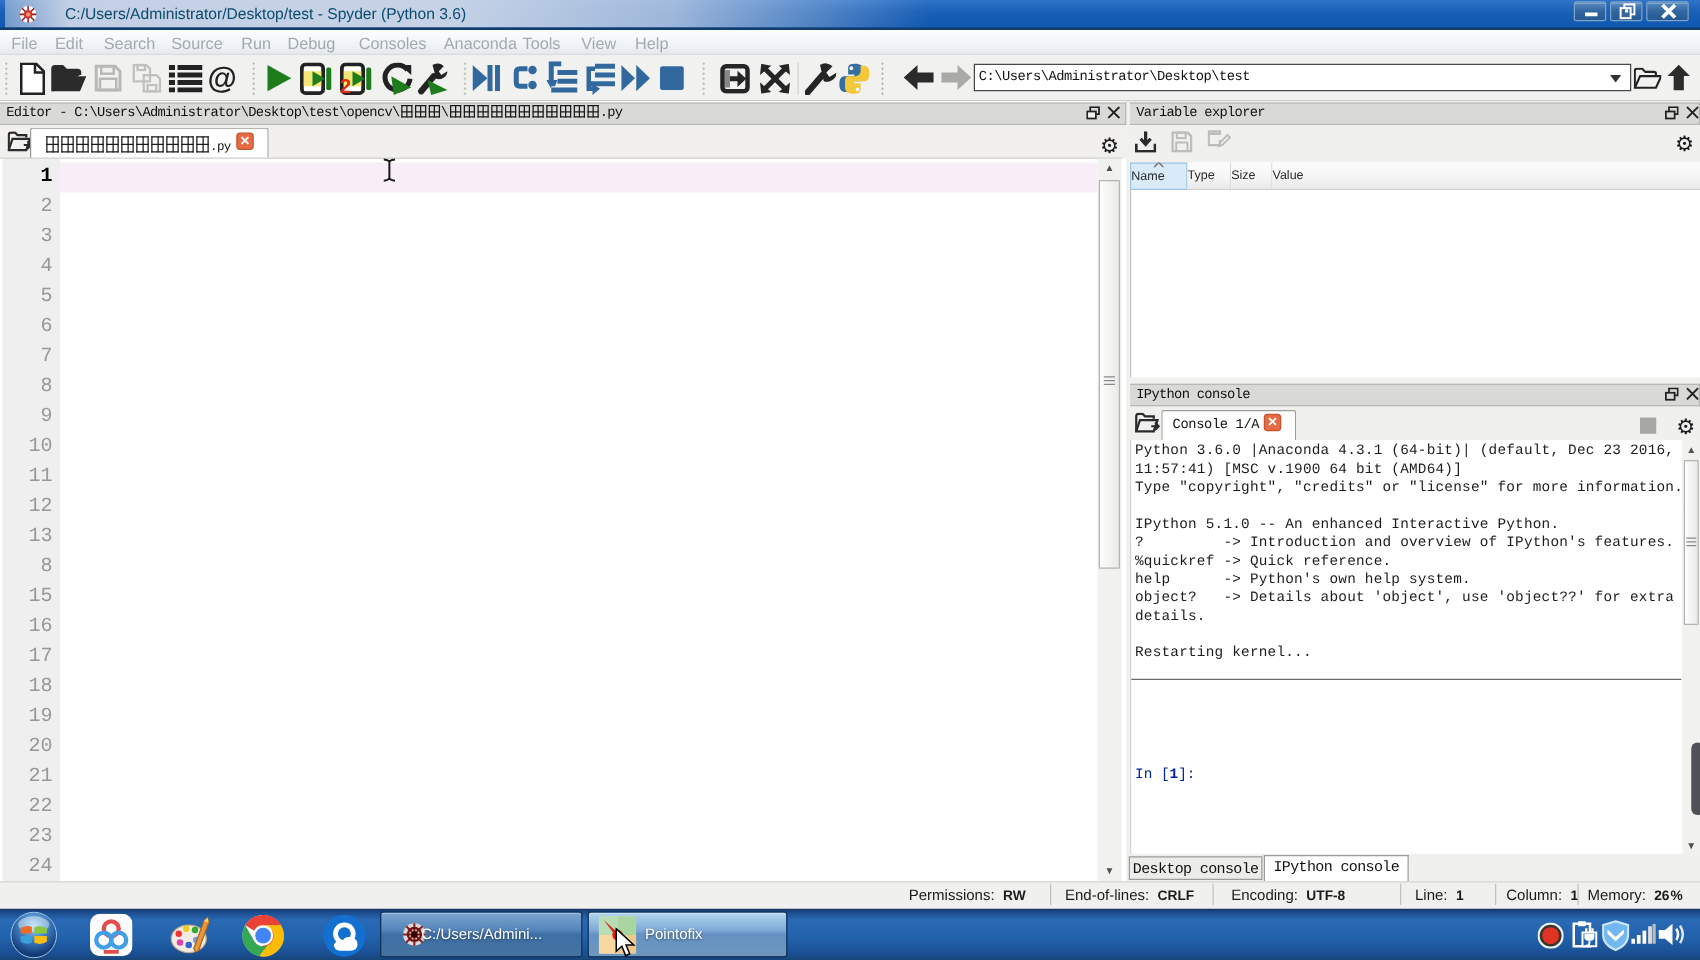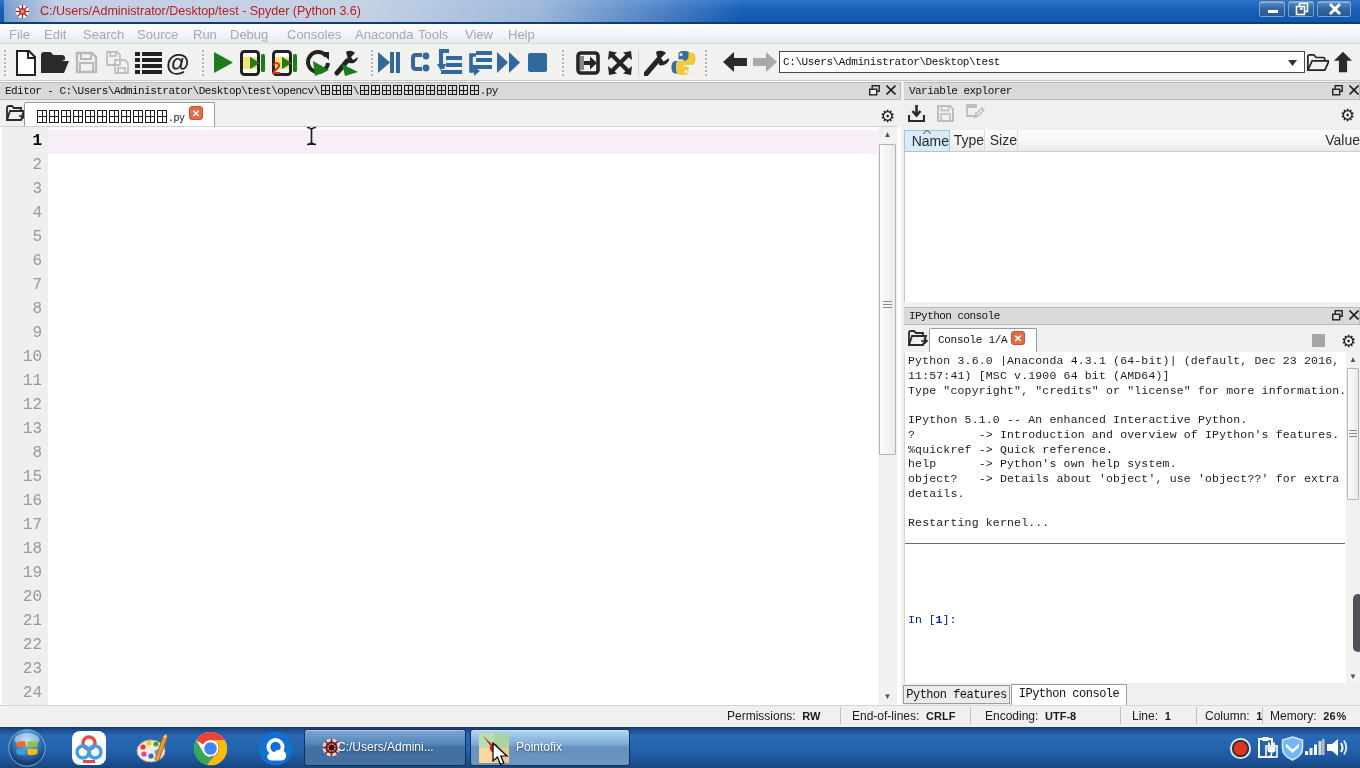--- a/index.html
+++ b/index.html
@@ -1,21 +1,21 @@
 <!DOCTYPE html>
 <html><head><meta charset="utf-8">
 <style>
 *{margin:0;padding:0;box-sizing:border-box}
 html,body{width:1360px;height:768px;overflow:hidden;font-family:"Liberation Sans",sans-serif;position:relative;background:#f0f0ee}
 .abs{position:absolute}
 
 #titlebar{left:0;top:0;width:1360px;height:24px;background:linear-gradient(180deg,#2e73c8 0%,#1a60b6 40%,#0d55ae 100%);}
 #titleglow{left:4px;top:0;width:740px;height:22px;background:linear-gradient(90deg,rgba(178,196,222,.6) 0,rgba(200,211,230,.97) 7%,rgba(203,214,232,.97) 48%,rgba(192,206,228,.8) 72%,rgba(160,188,220,0) 100%);}
 #titlebar .bline{position:absolute;left:0;top:22px;width:1360px;height:2px;background:#123c6e}
-#titletext{left:40px;top:4px;font-size:12.5px;color:#b91c1c}
+#titletext{left:52px;top:4px;font-size:12.5px;color:#0c4a6e}
 .winbtn{top:1px;height:16px;border:1px solid #7da2c8;border-radius:2px;background:linear-gradient(180deg,#5b8cc2 0%,#31669f 50%,#275a94 100%);box-shadow:inset 0 1px 0 rgba(255,255,255,.35);color:#fff;text-align:center;font-size:11px;line-height:15px;font-weight:bold}
 
 #menubar{left:0;top:24px;width:1360px;height:20px;background:linear-gradient(180deg,#fcfdfe 0%,#f2f5f8 55%,#e4e9ef 100%);border-bottom:1px solid #d8dce1}
 .menu{position:absolute;top:27px;font-size:13px;color:#a3a9b1}
 
 #toolbar{left:0;top:45px;width:1360px;height:36px;background:#f1f1ef;border-bottom:1px solid #c9c9c7}
 .tsep{position:absolute;top:4px;width:2px;height:28px;background-image:radial-gradient(circle,#b5b5b3 35%,transparent 40%);background-size:2px 4px;background-repeat:repeat-y}
 .ticon{position:absolute}
 
 .ptitle{height:18px;background:#d9d9d7;border:1px solid #b9b9b7;border-left:none;font-family:"Liberation Mono",monospace;font-size:11px;color:#111;line-height:17px;padding-left:5px;letter-spacing:-0.55px}
@@ -29,21 +29,21 @@
 .lnum{position:absolute;right:4px;font-family:"Liberation Mono",monospace;font-size:16px;color:#989898;width:40px;text-align:right}
 #lnhl{left:48px;top:130px;width:830px;height:24px;background:#f7eef7}
 
 .sbar{background:#f1f1ef}
 .sthumb{position:absolute;background:linear-gradient(90deg,#fdfdfd,#eaeae8);border:1px solid #b4b4b2;border-radius:1px}
 .sgrip{position:absolute;left:4px;width:9px;height:1px;background:#8a8a8a}
 .sarrow{position:absolute;width:100%;text-align:center;font-size:8px;color:#505050}
 
 #vepanel{left:904px;top:81px;width:456px;height:221px;background:#f0f0ee}
 #vetable{position:absolute;left:904px;top:130px;width:456px;height:172px;background:#fff;border-left:1px solid #c5c5c3}
-.hdrcell{position:absolute;top:130px;height:22px;background:linear-gradient(180deg,#fdfdfd 0%,#f4f4f4 60%,#e9e9e9 100%);border-right:1px solid #d9d9d7;border-bottom:1px solid #cfcfcd;font-size:14px;color:#2b2b2b;text-align:right;line-height:21px}
+.hdrcell{position:absolute;top:130px;height:22px;background:linear-gradient(180deg,#fdfdfd 0%,#f4f4f4 60%,#e9e9e9 100%);border-right:1px solid #d9d9d7;border-bottom:1px solid #cfcfcd;font-size:10px;color:#2b2b2b;text-align:left;line-height:21px}
 #ippanel{left:904px;top:307px;width:456px;height:398px;background:#f0f0ee}
 #ipbody{position:absolute;left:904px;top:352px;width:442px;height:331px;background:#fff;border-left:1px solid #d5d5d3}
 #iptext{position:absolute;left:908px;top:354px;font-family:"Liberation Mono",monospace;font-size:11.5px;letter-spacing:0.17px;line-height:14.75px;color:#1c1c1c;white-space:pre}
 .btab{position:absolute;font-family:"Liberation Mono",monospace;font-size:12px;letter-spacing:-0.5px;text-align:center;border:1px solid #9c9c9a}
 
 #statusbar{left:0;top:705px;width:1360px;height:22px;background:#f0f0ee;border-top:1px solid #d5d5d3;font-size:12px;color:#1b1b1b}
 .stat{position:absolute;top:709px;font-size:12px;color:#1b1b1b}
 .stat b{font-size:11px}
 .ssep{position:absolute;top:2px;width:1px;height:17px;background:#c2c2c0}
 
@@ -438,21 +438,21 @@
 
 <div class="abs sbar" style="left:1346px;top:352px;width:14px;height:331px"></div>
 <div class="sarrow" style="left:1346px;top:355px;width:14px;position:absolute">▲</div>
 <div class="sthumb" style="left:1347px;top:368px;width:12px;height:132px"></div>
 <div class="sgrip" style="left:1349px;top:430px;width:8px"></div>
 <div class="sgrip" style="left:1349px;top:433px;width:8px"></div>
 <div class="sgrip" style="left:1349px;top:436px;width:8px"></div>
 <div class="sarrow" style="left:1346px;top:672px;width:14px;position:absolute">▼</div>
 <div class="abs" style="left:1353px;top:594px;width:10px;height:58px;background:#4e5156;border-radius:5px"></div>
 
-<div class="btab" style="left:903px;top:685px;width:107px;height:19px;background:#ececea;line-height:18px;color:#111">Python features</div>
+<div class="btab" style="left:903px;top:685px;width:107px;height:19px;background:#ececea;line-height:18px;color:#111">Desktop console</div>
 <div class="btab" style="left:1011px;top:684px;width:116px;height:21px;background:#fff;border-bottom:none;line-height:19px;color:#111">IPython console</div>
 </div>
 
 <div class="abs" id="statusbar"></div>
 <div id="statbits">
 <div class="stat" style="left:727px">Permissions:&nbsp; <b>RW</b></div>
 <div class="ssep" style="left:840px;top:707px"></div>
 <div class="stat" style="left:852px">End-of-lines:&nbsp; <b>CRLF</b></div>
 <div class="ssep" style="left:970px;top:707px"></div>
 <div class="stat" style="left:985px">Encoding:&nbsp; <b>UTF-8</b></div>

